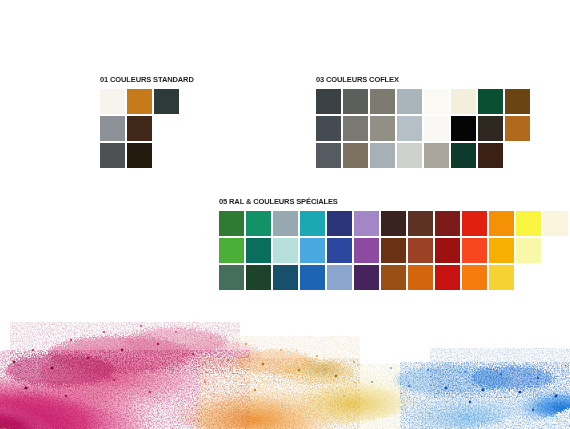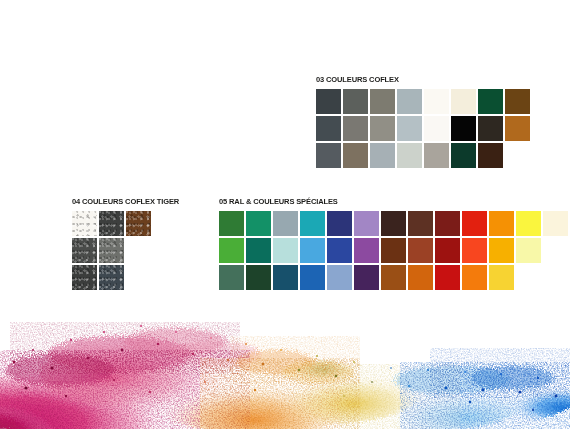--- a/index.html
+++ b/index.html
@@ -92,20 +92,38 @@
     overflow: hidden;
     background: #ffffff;
   }
   #powder svg { display: block; }
 </style>
 </head>
 <body>
 
 <div id="page">
 
+  <div class="palette" id="pal-01">
+    <div class="palette-title">01 COULEURS STANDARD</div>
+    <div class="swatch-grid">
+        <div class="swatch-row">
+          <div class="swatch" title="#f7f4ee" style="background-color: rgb(247, 244, 238);"></div>
+          <div class="swatch" title="#c67a1a" style="background-color: rgb(198, 122, 26);"></div>
+          <div class="swatch" title="#2c3a3a" style="background-color: rgb(44, 58, 58);"></div>
+        </div>
+        <div class="swatch-row">
+          <div class="swatch" title="#8b9196" style="background-color: rgb(139, 145, 150);"></div>
+          <div class="swatch" title="#41271a" style="background-color: rgb(65, 39, 26);"></div>
+        </div>
+        <div class="swatch-row">
+          <div class="swatch" title="#4e5153" style="background-color: rgb(78, 81, 83);"></div>
+          <div class="swatch" title="#231a0e" style="background-color: rgb(35, 26, 14);"></div>
+        </div>
+      </div>
+  </div>
 
 
   <div class="palette" id="pal-03">
     <div class="palette-title">03 COULEURS COFLEX</div>
     <div class="swatch-grid">
         <div class="swatch-row">
           <div class="swatch" title="#3a4145" style="background-color: rgb(58, 65, 69);"></div>
           <div class="swatch" title="#5c605c" style="background-color: rgb(92, 96, 92);"></div>
           <div class="swatch" title="#7d7b70" style="background-color: rgb(125, 123, 112);"></div>
           <div class="swatch" title="#a8b5ba" style="background-color: rgb(168, 181, 186);"></div>
@@ -129,38 +147,20 @@
           <div class="swatch" title="#7d7160" style="background-color: rgb(125, 113, 96);"></div>
           <div class="swatch" title="#a6b0b5" style="background-color: rgb(166, 176, 181);"></div>
           <div class="swatch" title="#ccd2cb" style="background-color: rgb(204, 210, 203);"></div>
           <div class="swatch" title="#a9a49c" style="background-color: rgb(169, 164, 156);"></div>
           <div class="swatch" title="#0c3a2b" style="background-color: rgb(12, 58, 43);"></div>
           <div class="swatch" title="#3a2113" style="background-color: rgb(58, 33, 19);"></div>
         </div>
       </div>
   </div>
 
-  <div class="palette" id="pal-04">
-    <div class="palette-title">04 COULEURS COFLEX TIGER</div>
-    <div class="swatch-grid">
-        <div class="swatch-row">
-          <div class="swatch tiger" title="#f8f6f1" style="background-color: rgb(248, 246, 241);"></div>
-          <div class="swatch tiger" title="#3d3f3e" style="background-color: rgb(61, 63, 62);"></div>
-          <div class="swatch tiger" title="#6b3f1e" style="background-color: rgb(107, 63, 30);"></div>
-        </div>
-        <div class="swatch-row">
-          <div class="swatch tiger" title="#4a4c4a" style="background-color: rgb(74, 76, 74);"></div>
-          <div class="swatch tiger" title="#6e706c" style="background-color: rgb(110, 112, 108);"></div>
-        </div>
-        <div class="swatch-row">
-          <div class="swatch tiger" title="#3b3d3c" style="background-color: rgb(59, 61, 60);"></div>
-          <div class="swatch tiger" title="#3e4850" style="background-color: rgb(62, 72, 80);"></div>
-        </div>
-      </div>
-  </div>
 
   <div class="palette" id="pal-05">
     <div class="palette-title">05 RAL &amp; COULEURS SPÉCIALES</div>
     <div class="swatch-grid">
         <div class="swatch-row">
           <div class="swatch" title="#2f7b34" style="background-color: rgb(47, 123, 52);"></div>
           <div class="swatch" title="#139167" style="background-color: rgb(19, 145, 103);"></div>
           <div class="swatch" title="#97a8b0" style="background-color: rgb(151, 168, 176);"></div>
           <div class="swatch" title="#1ba8b5" style="background-color: rgb(27, 168, 181);"></div>
           <div class="swatch" title="#2c3479" style="background-color: rgb(44, 52, 121);"></div>

